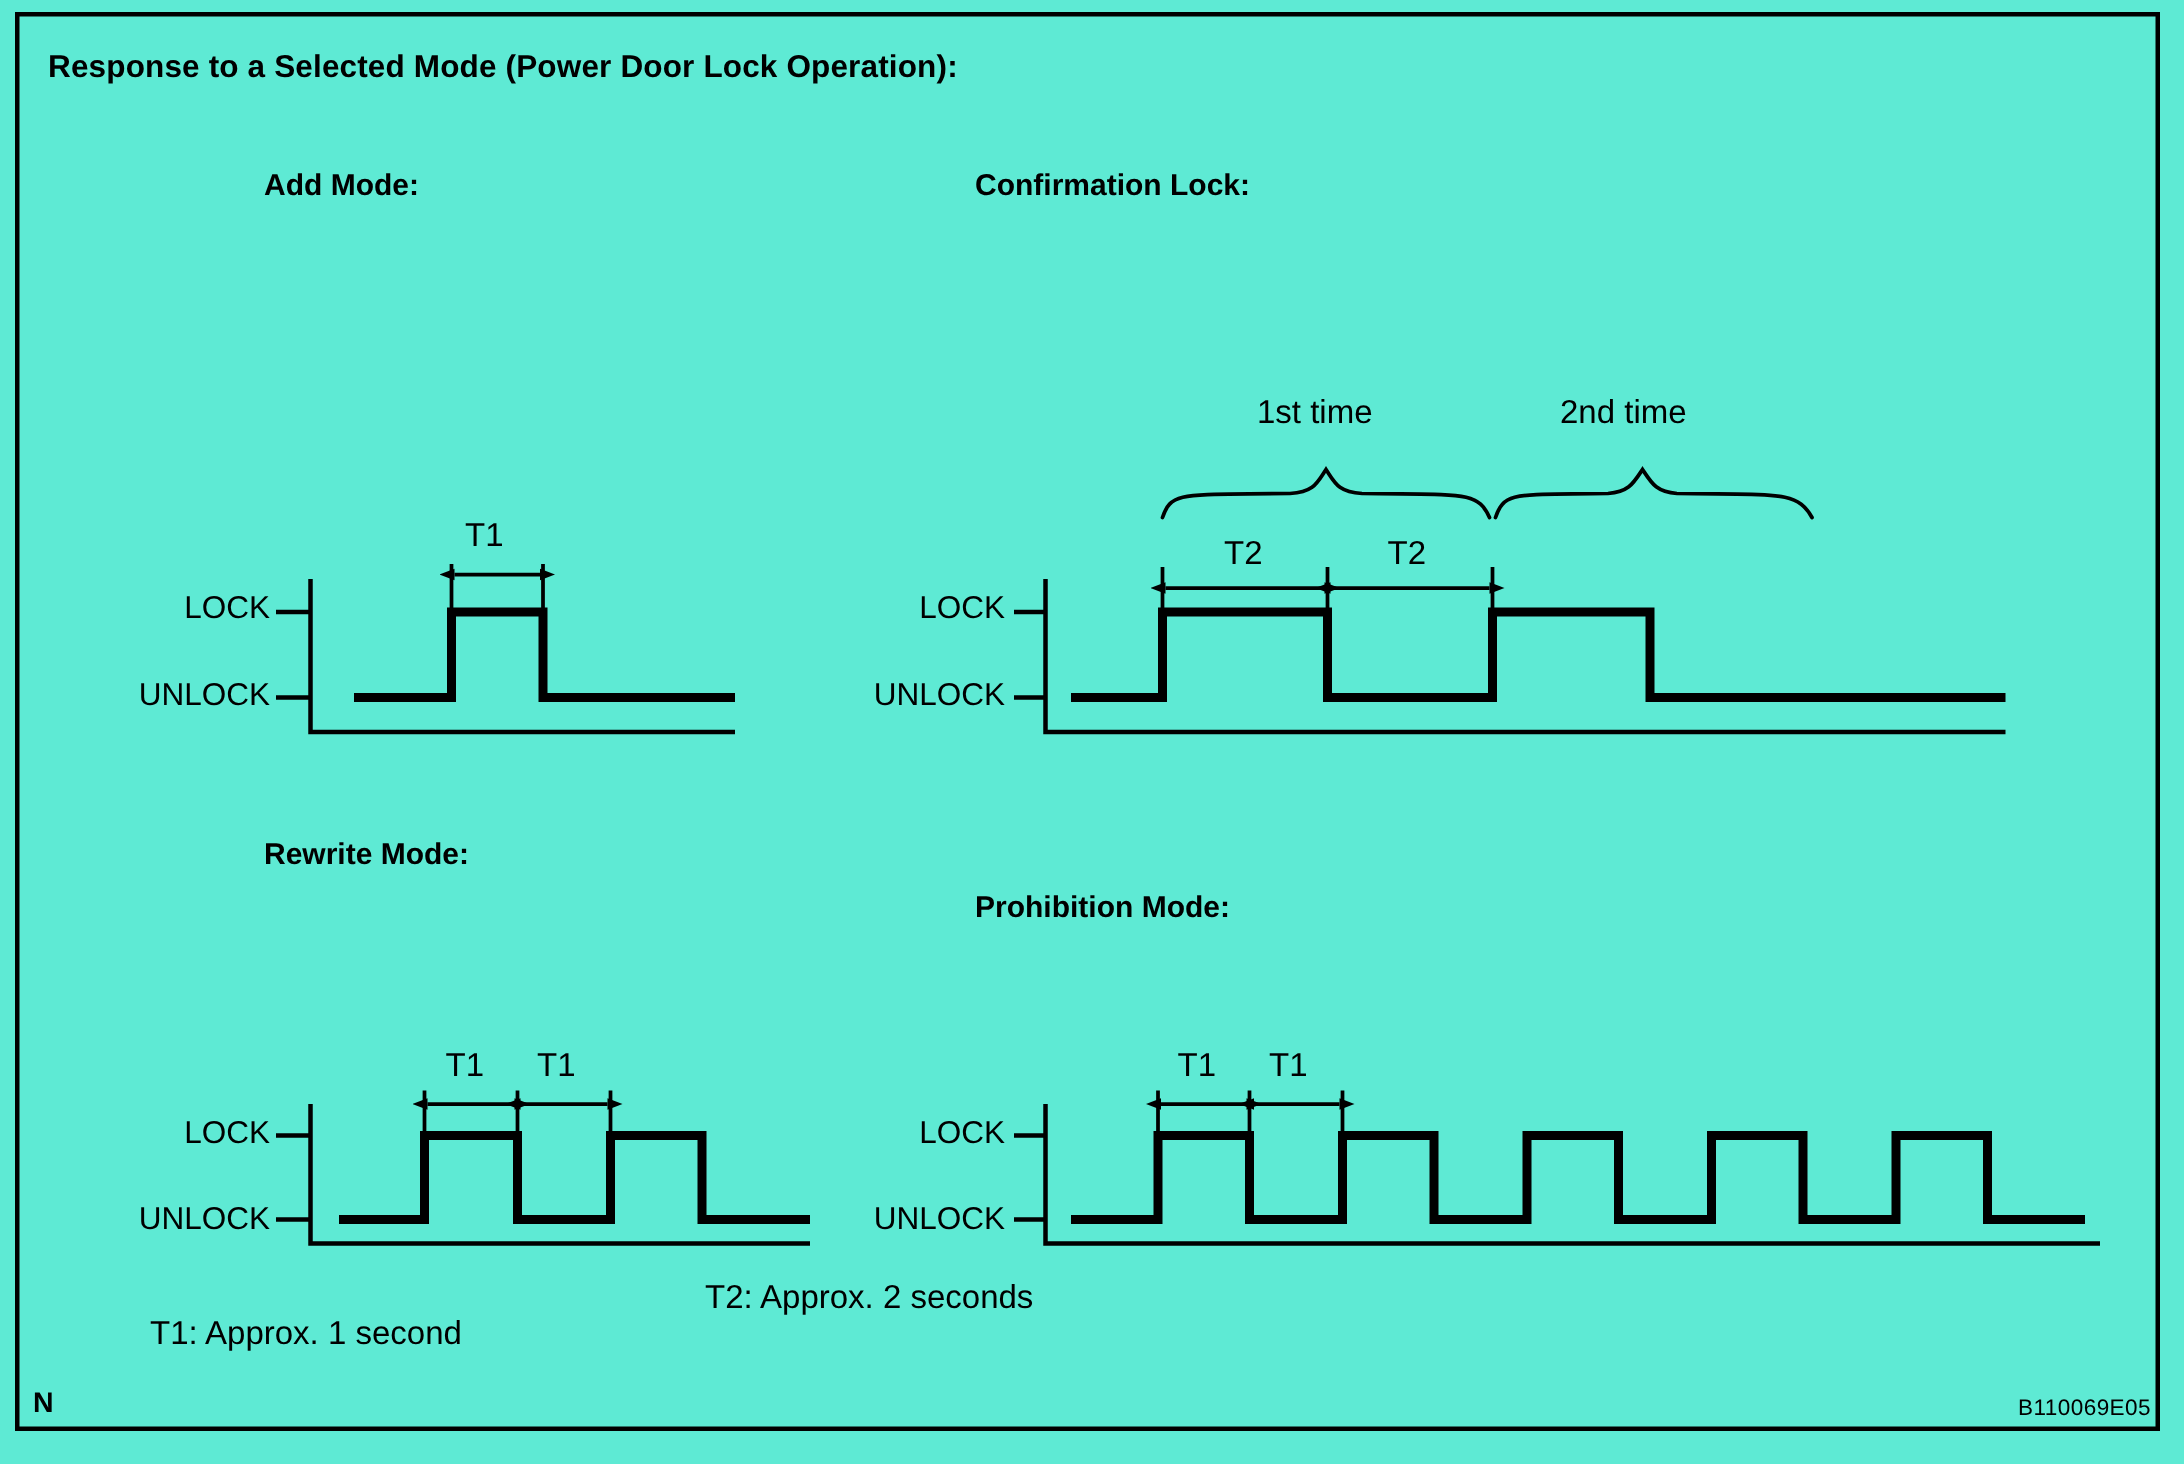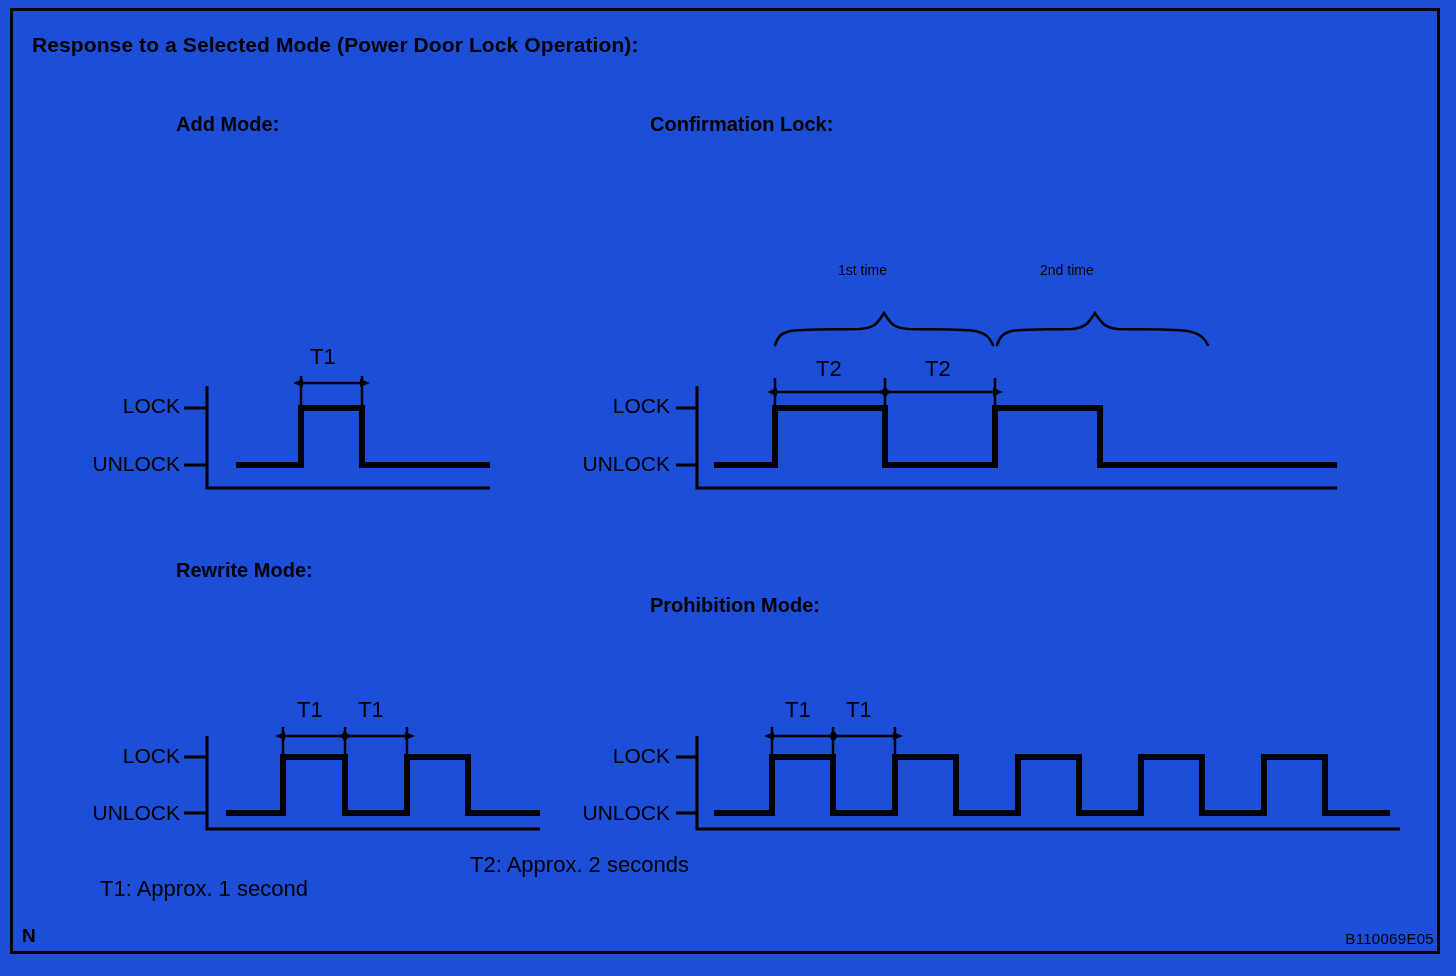--- a/index.html
+++ b/index.html
@@ -4,21 +4,21 @@
 <style>
   html,body{margin:0;padding:0;background:#ffffff;}
   body{
     font-family:"Liberation Sans", sans-serif;
     color:#000000;
   }
   #page{
     position:relative;
     width:1456px;
     height:976px;
-    background:#1d4ed8;
+    background:#5eead4;
     overflow:hidden;
   }
   .frame{
     position:absolute;
     left:10px; top:8px;
     width:1430px; height:946px;
     border:3px solid #000;
     box-sizing:border-box;
   }
   .title{
@@ -41,21 +41,21 @@
     white-space:nowrap;
     text-align:right;
   }
   .tlabel{
     position:absolute;
     font-size:22px;
     white-space:nowrap;
   }
   .timelabel{
     position:absolute;
-    font-size:14px;
+    font-size:22px;
     white-space:nowrap;
   }
   .legend{
     position:absolute;
     font-size:22px;
     white-space:nowrap;
   }
   .corner-n{
     position:absolute;
     left:22px; top:925px;

